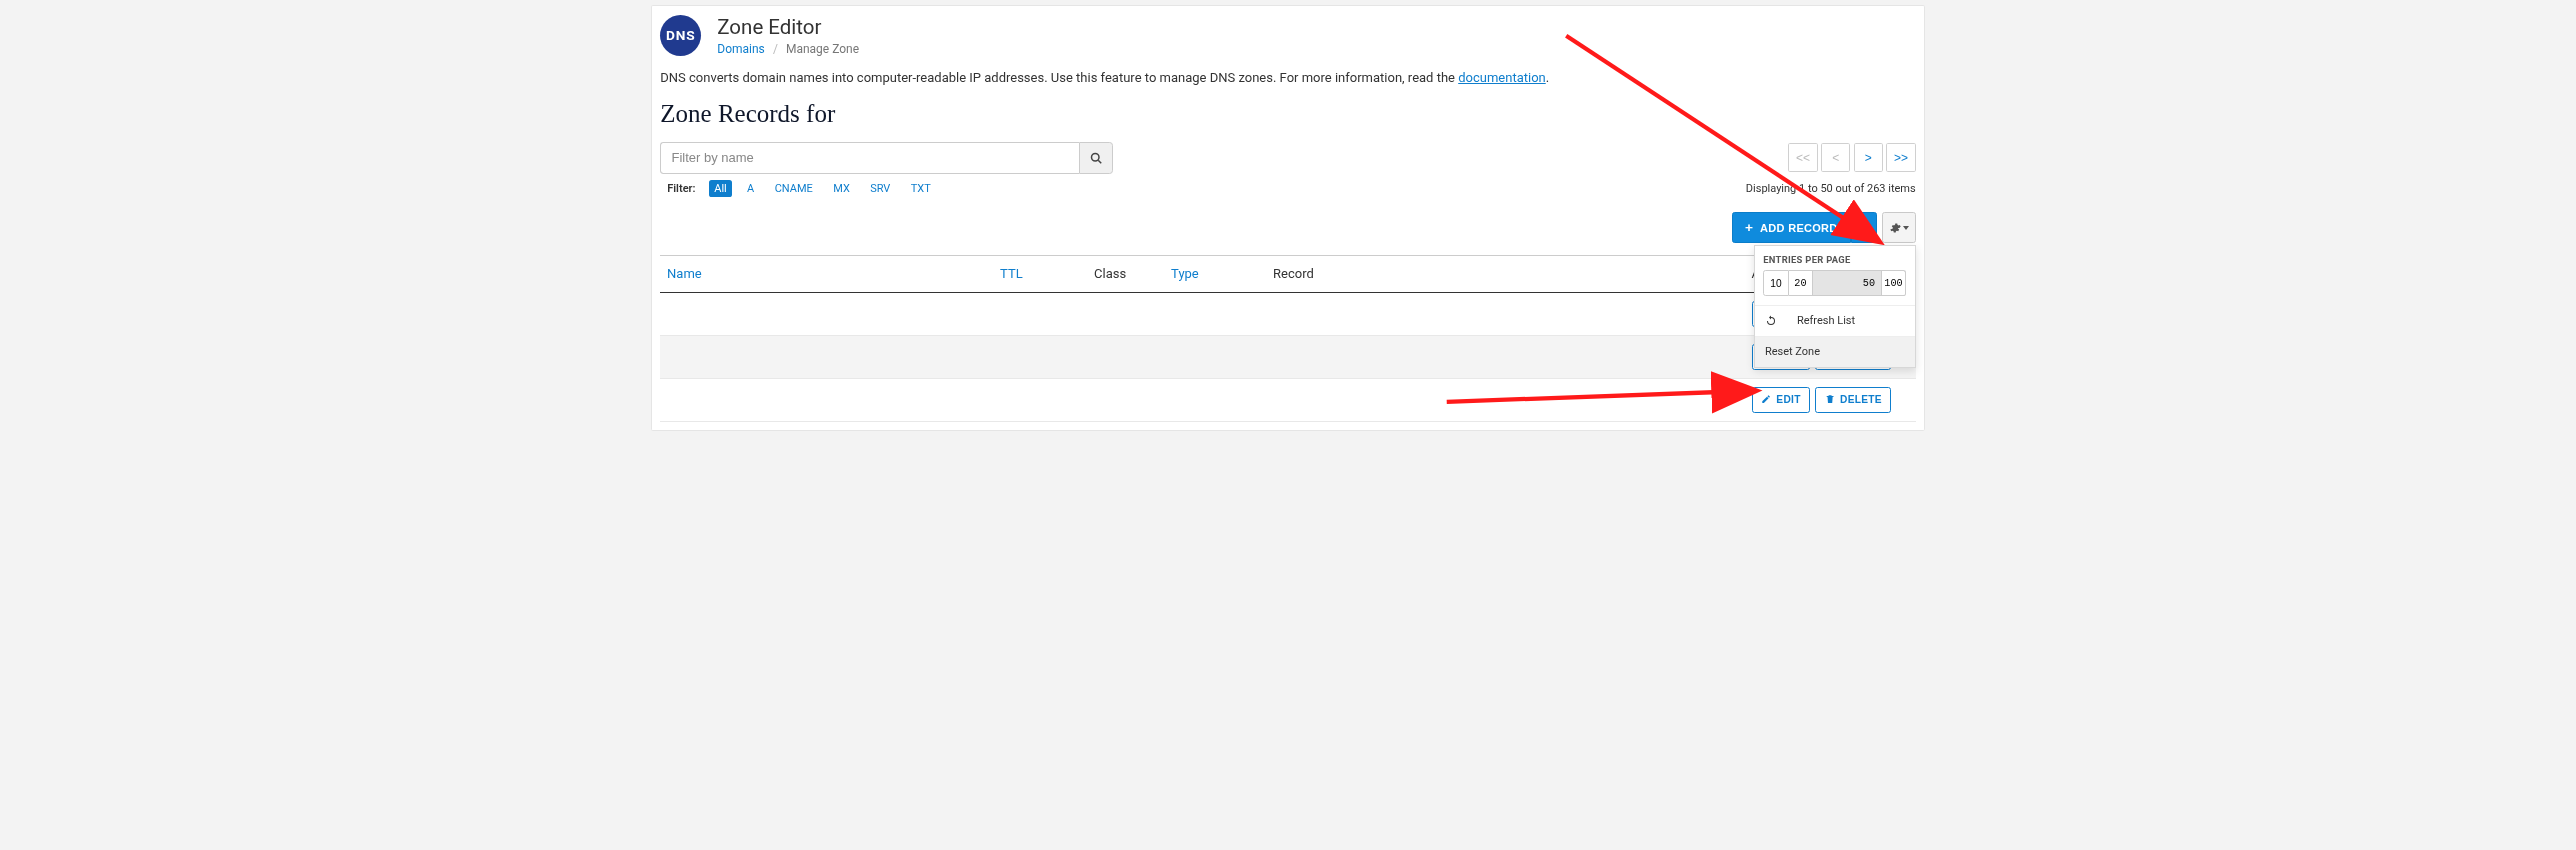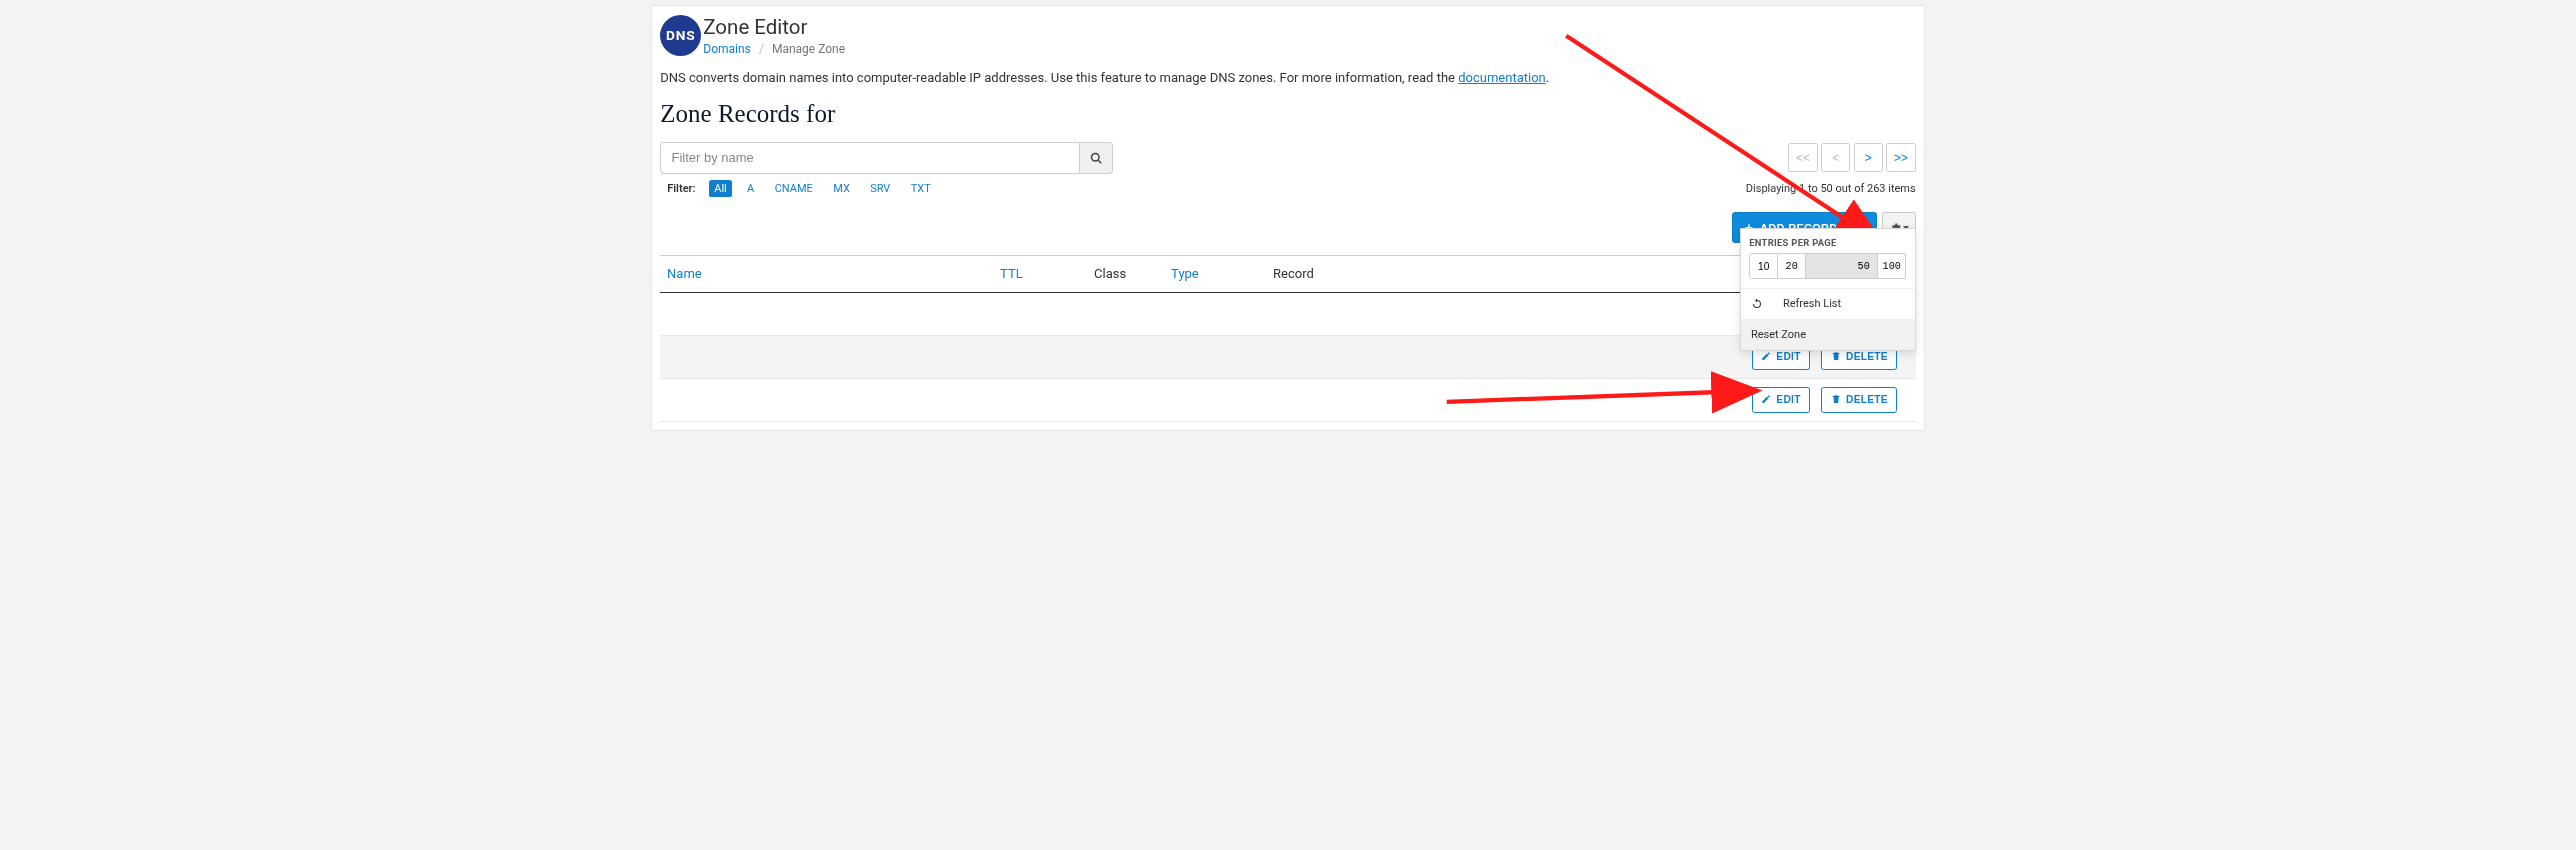--- a/index.html
+++ b/index.html
@@ -3,21 +3,21 @@
 <meta charset="utf-8">
 <style>
   * { box-sizing: border-box; margin: 0; padding: 0; }
   html, body { font-family: -apple-system, BlinkMacSystemFont, "Segoe UI", Roboto, sans-serif; background:#f3f3f3; color:#333; }
   .page { width:1288px; margin:0 auto; background:#f3f3f3; }
   .card { background:#fff; border:0.9px solid #e5e5e5; border-radius:1.7px; margin:5.1px 6.8px 0 6.8px; padding:0 0 8.5px 0; }
   .card-inner { padding:3.4px 0 0 0; }
 
   
   .header { display:flex; align-items:flex-start; padding:5.1px 6.8px 0 8.5px; }
-  .dns-icon { width:41px; height:41px; border-radius:50%; background:#203a8f; display:flex; align-items:center; justify-content:center; margin-right:2px; flex-shrink:0; }
+  .dns-icon { width:41px; height:41px; border-radius:50%; background:#203a8f; display:flex; align-items:center; justify-content:center; margin-right:16px; flex-shrink:0; }
   .dns-icon span { color:#fff; font-weight:700; font-size:13.7px; letter-spacing:0.9px; }
   .header-text .title { font-size:20.5px; font-weight:400; color:#333; }
   .breadcrumb { font-size:12px; margin-top:3.4px; color:#777; }
   .breadcrumb a { color:#0f7ecd; text-decoration:none; }
   .breadcrumb .sep { margin:0 5.1px; color:#bbb; }
 
   .desc { padding:13.7px 8.5px 0 8.5px; font-size:13px; color:#333; }
   .desc a { color:#0f7ecd; text-decoration:underline; }
 
   .zr-title { font-size:25px; font-weight:400; padding:15.4px 8.5px 5.1px 8.5px; color:#0f172a;font-family:Liberation Serif, serif; }
@@ -46,21 +46,21 @@
   
   .toolbar-row { display:flex; justify-content:flex-end; padding:15.4px 8.5px 0 8.5px; position:relative; }
   .add-group { display:flex; }
   .add-btn { background:#0f8bdd; color:#fff; border:0.9px solid #0a7dc9; height:31px; padding:0 12px; font-size:11px; font-weight:600; letter-spacing:0.3px; display:flex; align-items:center; gap:6.8px; cursor:pointer; border-radius:2.6px 0 0 2.6px; }
   .add-caret { background:#0f8bdd; color:#fff; border:0.9px solid #0a7dc9; border-left:0.9px solid #0a7dc9; height:31px; width:26px; display:flex; align-items:center; justify-content:center; cursor:pointer; border-radius:0 2.6px 2.6px 0; }
   .gear-btn { margin-left:5.1px; background:#f4f4f4; border:0.9px solid #c9c9c9; height:31px; width:34px; display:flex; align-items:center; justify-content:center; gap:1.7px; cursor:pointer; border-radius:2.6px; }
   .caret-down { width:0; height:0; border-left:3.4px solid transparent; border-right:3.4px solid transparent; border-top:4.3px solid currentColor; }
   .plus { font-size:13.7px; font-weight:700; line-height:1; }
 
   
-  .gear-panel { position:absolute; top:31px; right:8.5px; background:#fff; border:0.9px solid #d7d7d7; box-shadow:0 3.4px 8.5px rgba(0,0,0,0.12); width:176px; z-index:50; font-size:11px; }
+  .gear-panel { position:absolute; top:48px; right:8.5px; background:#fff; border:0.9px solid #d7d7d7; box-shadow:0 3.4px 8.5px rgba(0,0,0,0.12); width:162px; z-index:50; font-size:11px; }
   .gear-panel .seg-title { font-size:9.4px; font-weight:700; color:#555; padding:8.5px 8.5px 5.1px 8.5px; letter-spacing:0.3px; }
   .seg-btns { display:flex; padding:0 8.5px 8.5px 8.5px; }
   .seg-btns button { flex:1; height:26px; border:0.9px solid #ccc; background:#fff; font-size:10.2px; cursor:pointer; }
   .seg-btns button:first-child { border-radius:2.6px 0 0 2.6px; }
   .seg-btns button:last-child { border-radius:0 2.6px 2.6px 0; }
   .seg-btns button:not(:first-child) { border-left:none;font-family:Liberation Mono, monospace; }
   .seg-btns button.active { background:#e4e4e4;padding-left:44px; }
   .gear-panel .divider { height:0.9px; background:#eee; margin:0 0 0 0; }
   .gear-panel .gp-item { padding:8.5px 10.2px; display:flex; align-items:center; gap:20px; cursor:pointer; color:#333; }
   .gear-panel .gp-item.highlight { background:#f1f1f1; }
@@ -72,21 +72,21 @@
   .th.link { color:#0f7ecd; cursor:pointer; }
   .col-name   { flex:0 0 333px; }
   .col-ttl    { flex:0 0 94px; }
   .col-class  { flex:0 0 77px; }
   .col-type   { flex:0 0 102px; }
   .col-record { flex:1 1 auto; }
   .col-actions{ flex:0 0 171px; }
 
   .trow { display:flex; border-bottom:0.9px solid #e8e8e8; align-items:center; height:43px; }
   .trow.alt { background:#f4f4f4; }
-  .td { padding:6.8px 6.8px; font-size:12px; display:flex; gap:11px; }
+  .td { padding:6.8px 6.8px; font-size:12px; display:flex; gap:5px; }
   .col-actions.td { justify-content:flex-start; }
   .btn { display:flex; align-items:center; gap:5.1px; border:0.9px solid #0f7ecd; color:#0f7ecd; background:#fff; height:26px; padding:0 8.5px; border-radius:2.6px; font-size:10.2px; font-weight:600; letter-spacing:0.3px; cursor:pointer; }
   .btn svg { width:10.2px; height:10.2px; }
 
   
   .annot { position:absolute; inset:0; pointer-events:none; }
   .page-wrap { position:relative; width:1288px; margin:0 auto; }
 </style>
 </head>
 <body>

